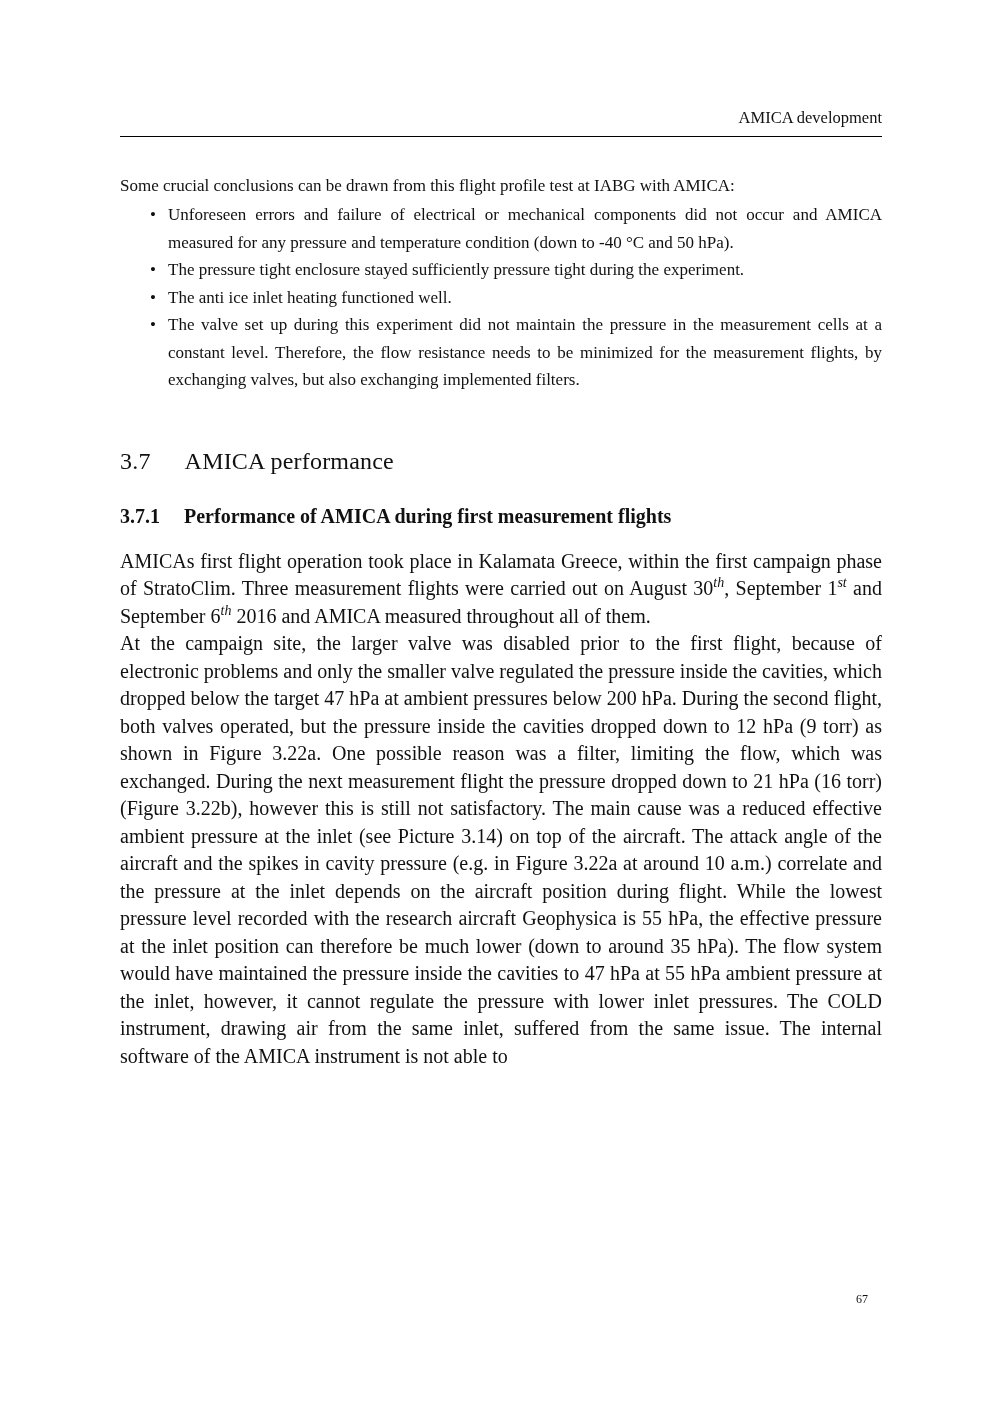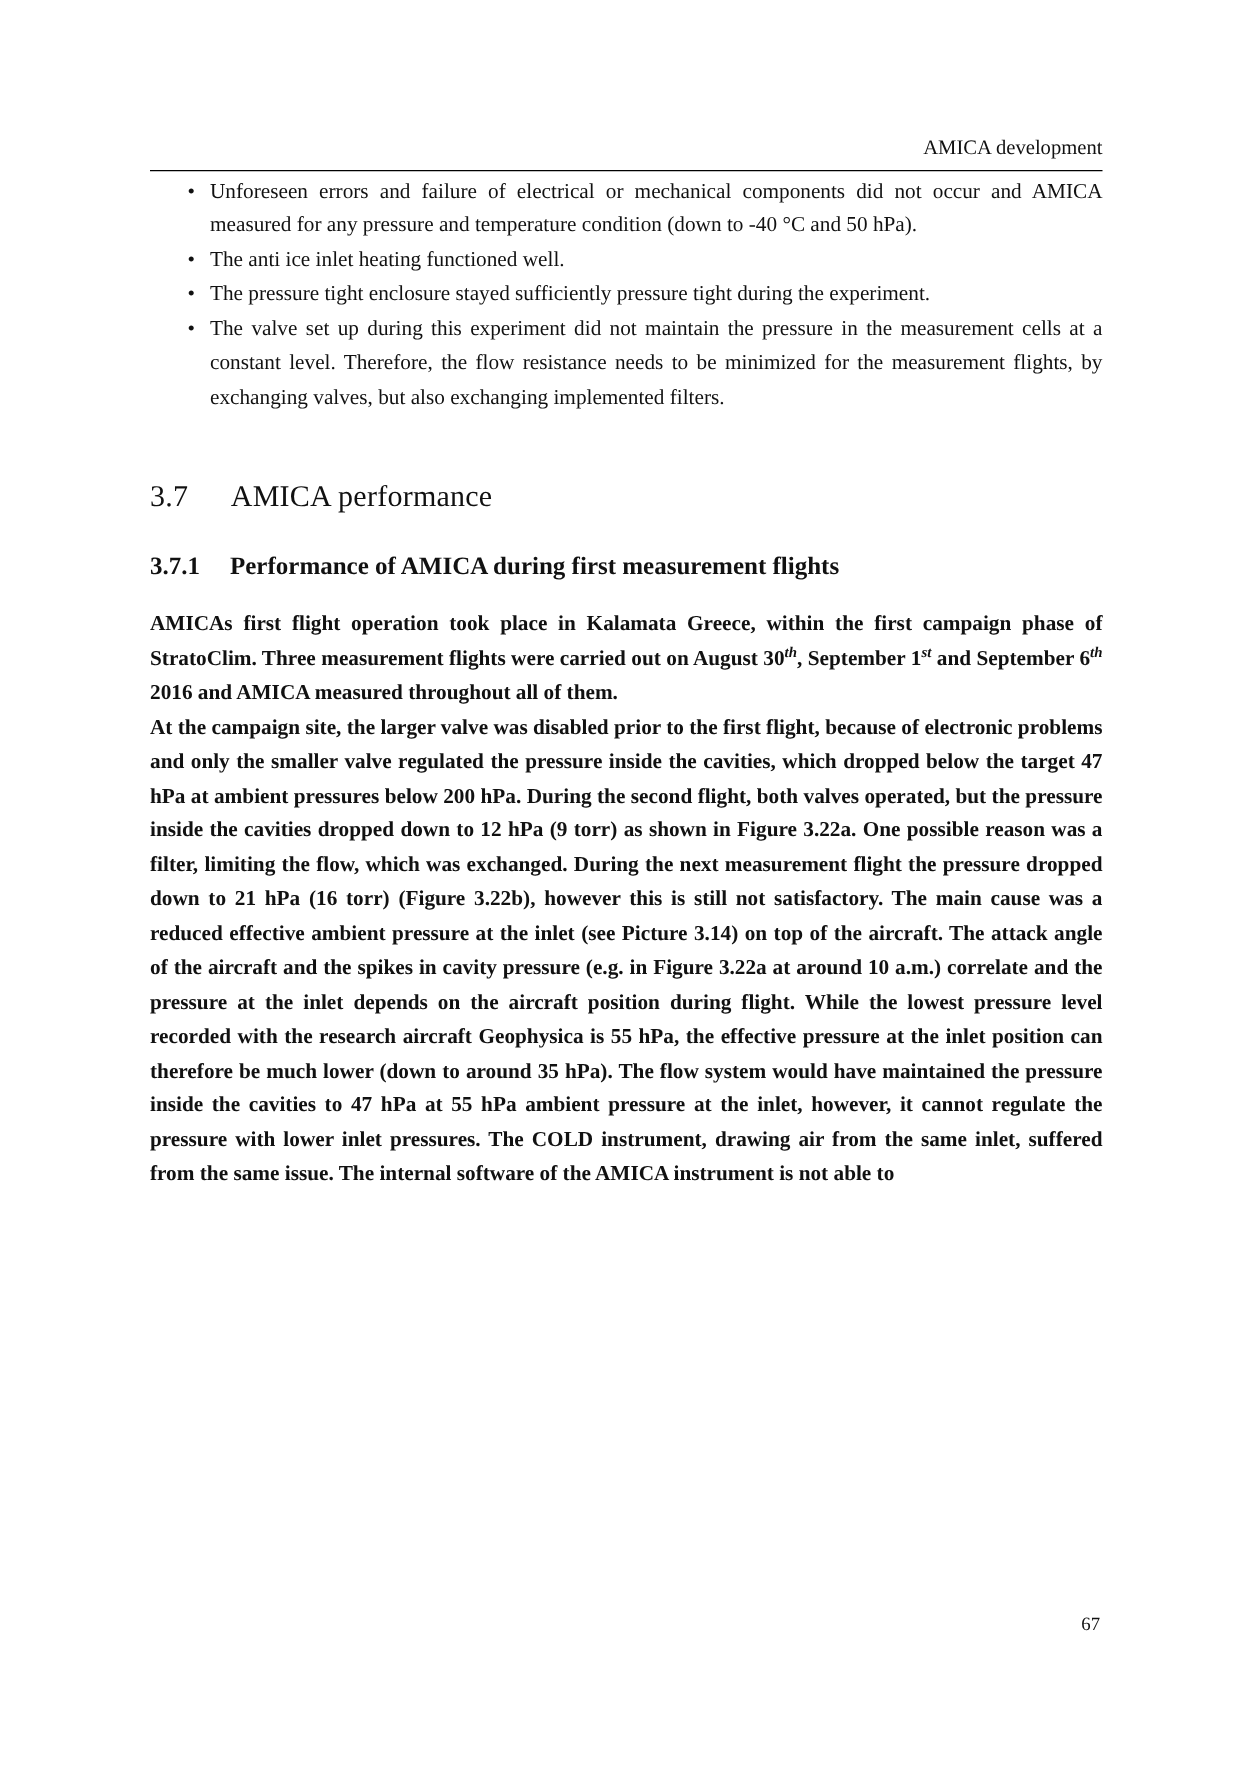--- a/index.html
+++ b/index.html
@@ -60,54 +60,54 @@
   }
   h1.section .heading-number { display: inline-block; margin-right: 34px; }
   h2.subsection {
     margin-top: 30px;
     font-size: 20px;
     font-weight: bold;
   }
   h2.subsection .heading-number { display: inline-block; margin-right: 24px; }
   p.body-par {
     margin-top: 20px;
-    font-size: 17px;
+    font-size: 20px;
     line-height: 27.5px;
     text-align: justify;
-    font-weight: bold;
   }
   p.body-par + p.body-par { margin-top: 0; }
   p.body-par sup {
     font-style: italic;
     font-size: 70%;
     line-height: 0;
     vertical-align: super;
   }
   .page-number {
     position: absolute;
-    right: 120px;
+    right: 132px;
     top: 1292px;
-    font-size: 15px;
+    font-size: 12px;
   }
 </style>
 </head>
 <body>
 
 <div class="page">
 
   <div class="running-header">
     <span>AMICA development</span>
   </div>
   <hr class="header-rule">
 
+  <p class="intro">Some crucial conclusions can be drawn from this flight profile test at IABG with AMICA:</p>
 
   <ul class="bullets">
       <li>Unforeseen errors and failure of electrical or mechanical components did not occur and AMICA measured for any pressure and temperature condition (down to -40 °C and 50 hPa).</li>
+      <li>The pressure tight enclosure stayed sufficiently pressure tight during the experiment.</li>
       <li>The anti ice inlet heating functioned well.</li>
-      <li>The pressure tight enclosure stayed sufficiently pressure tight during the experiment.</li>
       <li>The valve set up during this experiment did not maintain the pressure in the measurement cells at a constant level. Therefore, the flow resistance needs to be minimized for the measurement flights, by exchanging valves, but also exchanging implemented filters.</li>
     </ul>
 
   <h1 class="section">
     <span class="heading-number">3.7</span><span>AMICA performance</span>
   </h1>
 
   <h2 class="subsection">
     <span class="heading-number">3.7.1</span><span>Performance of AMICA during first measurement flights</span>
   </h2>

